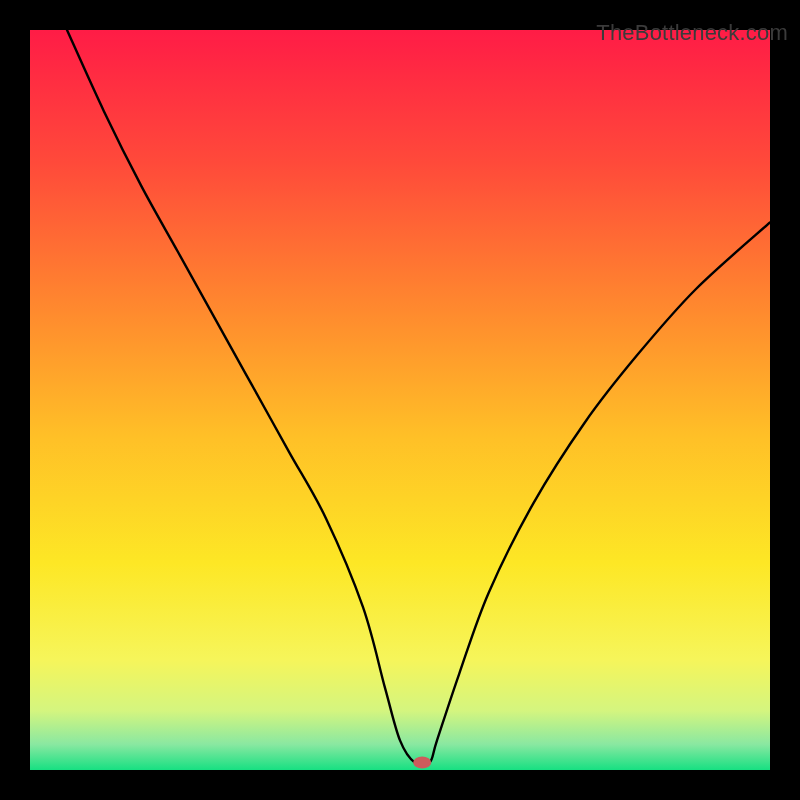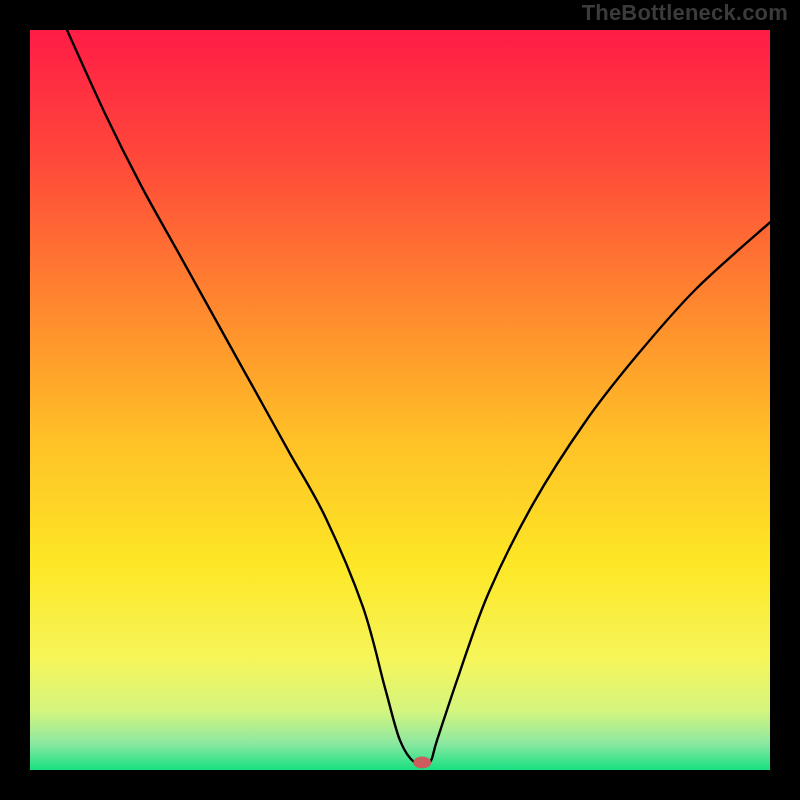--- a/index.html
+++ b/index.html
@@ -12,25 +12,25 @@
     font-family: Arial, Helvetica, sans-serif;
   }
   .frame {
     position: relative;
     width: 800px;
     height: 800px;
     background: #000;
   }
   .watermark {
     position: absolute;
-    top: 0;
+    top: 20px;
     right: 12px;
     color: #3b3b3b;
     font-size: 22px;
-    font-weight: 700;
+    font-weight: 400;
     letter-spacing: 0.2px;
     z-index: 5;
     margin-left: 36px;
   }
   .plot {
     position: absolute;
     left: 30px;
     top: 30px;
     width: 740px;
     height: 740px;

